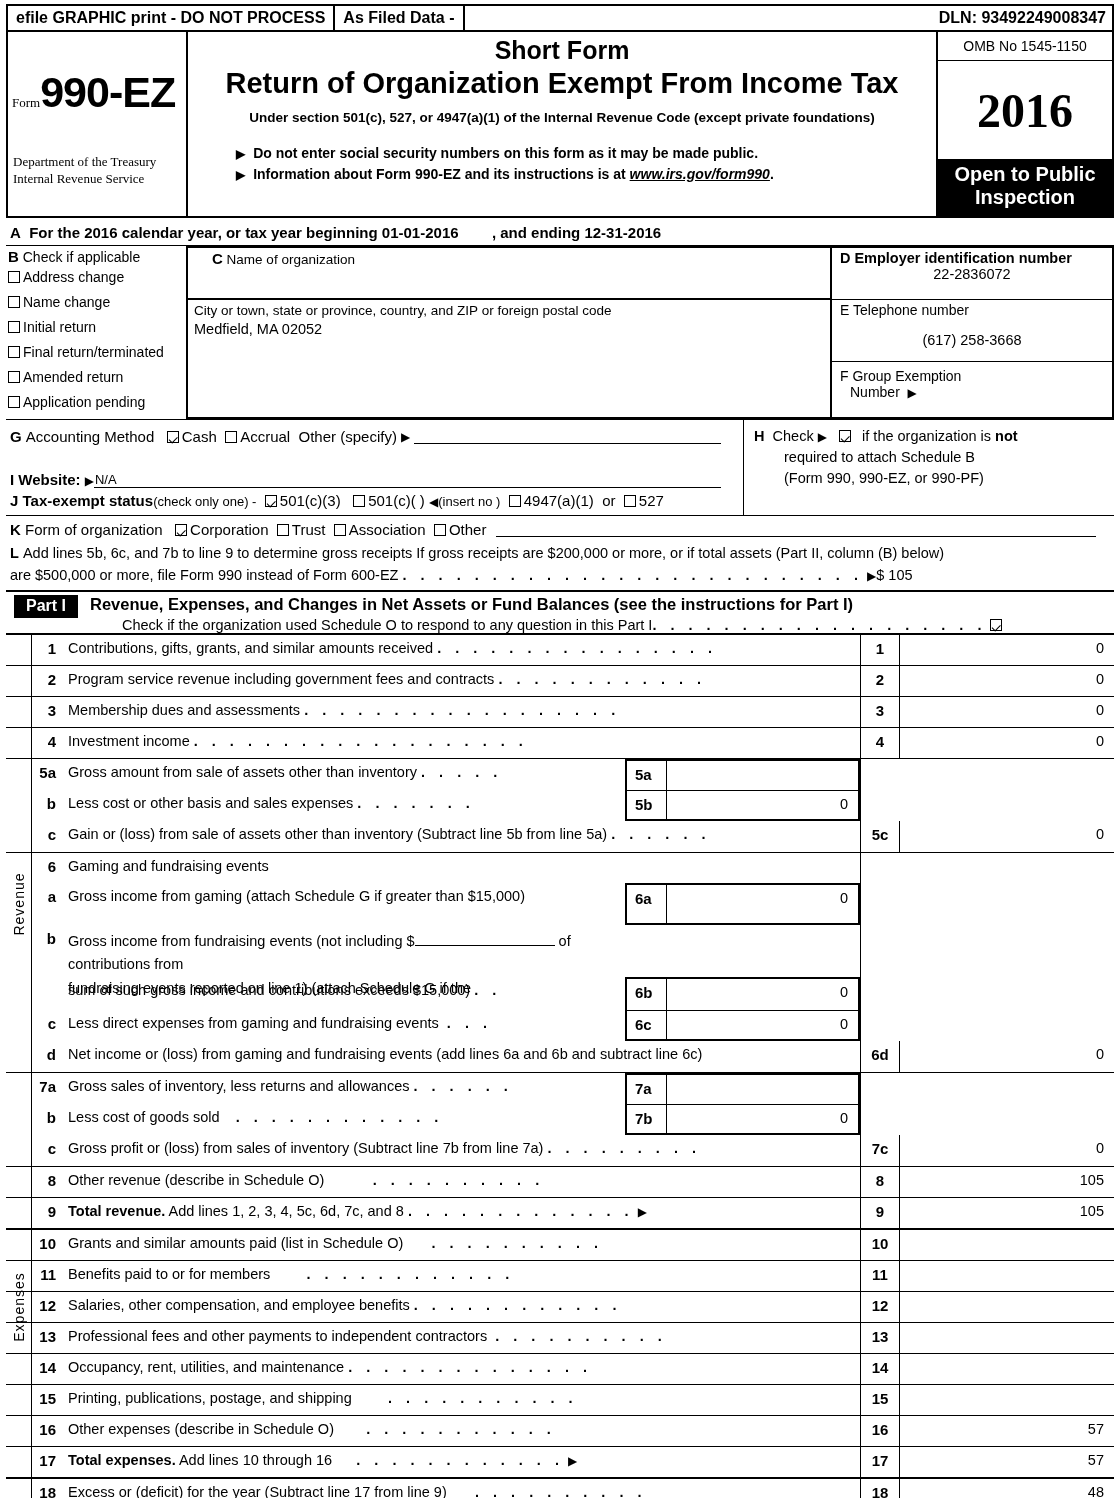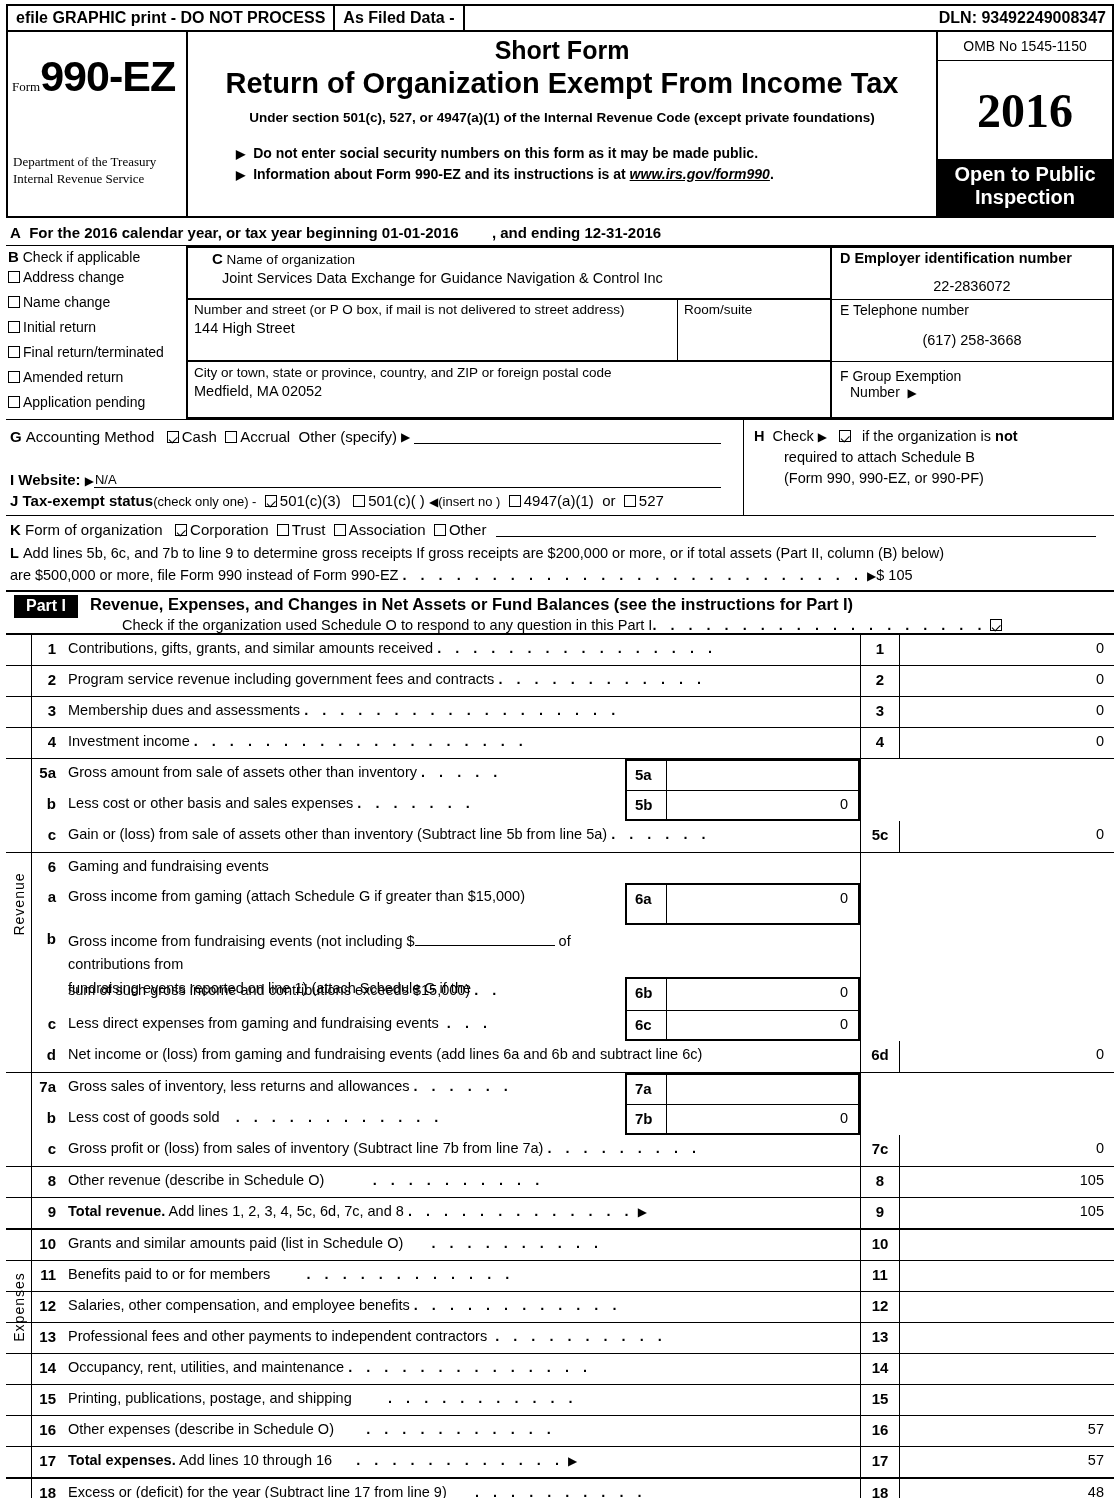--- a/index.html
+++ b/index.html
@@ -14,21 +14,21 @@
   
   .efile-bar{display:flex;height:28px;border:2px solid #000;box-sizing:border-box;}
   .efile-cell{display:flex;align-items:center;padding:0 8px;font-weight:bold;font-size:16px;white-space:nowrap;}
   .efile-c1{border-right:2px solid #000;}
   .efile-c2{border-right:2px solid #000;}
   .efile-c3{flex:1;justify-content:flex-end;padding-right:6px;}
 
   
   .masthead{display:flex;border:2px solid #000;border-top:none;box-sizing:border-box;height:186px;}
   .mh-left{width:180px;border-right:2px solid #000;box-sizing:border-box;position:relative;padding:6px 6px;}
-  .mh-formno{position:absolute;top:20px;left:4px;white-space:nowrap;}
+  .mh-formno{position:absolute;top:36px;left:4px;white-space:nowrap;}
   .mh-formno .lbl{font-size:13px;font-family:"Liberation Serif",serif;}
   .mh-formno .big{font-size:43px;font-weight:bold;letter-spacing:-1px;}
   .mh-dept{position:absolute;bottom:28px;left:5px;font-family:"Liberation Serif",serif;font-size:13px;line-height:1.35;}
   .mh-center{flex:1;box-sizing:border-box;padding:4px 10px 0 10px;text-align:center;border-right:2px solid #000;}
   .mh-short{font-size:25px;font-weight:bold;line-height:1.15;}
   .mh-title{font-size:29px;font-weight:bold;line-height:1.2;margin-top:1px;}
   .mh-under{font-size:13.5px;font-weight:bold;margin-top:9px;}
   .mh-bullets{margin-top:20px;font-size:14px;font-weight:bold;text-align:left;padding-left:38px;}
   .mh-bullets div{margin-bottom:5px;}
   .mh-bullets .ar{margin-right:4px;}
@@ -57,21 +57,21 @@
   .c-st-l{flex:1;border-right:1.5px solid #000;padding:2px 6px;box-sizing:border-box;}
   .c-st-r{width:152px;padding:2px 6px;box-sizing:border-box;font-size:13.5px;}
   .c-city{flex:1;padding:3px 6px;box-sizing:border-box;}
   .d-col{width:282px;box-sizing:border-box;border-top:2px solid #000;border-right:2px solid #000;border-bottom:2px solid #000;display:flex;flex-direction:column;margin-left:0;}
   .d-cell{padding:2px 8px 0 8px;box-sizing:border-box;}
   .d-ein{height:52px;border-bottom:1.5px solid #000;}
   .d-tel{height:62px;border-bottom:1.5px solid #000;}
   .d-grp{flex:1;}
   .d-lbl{font-size:14px;}
   .d-lbl b{font-size:14.5px;}
-  .d-val{font-size:14.5px;text-align:center;margin-top:12px;}
+  .d-val{font-size:14.5px;text-align:center;margin-top:0;}
 
   
   .gh{display:flex;border-top:1px solid #000;margin-top:0;}
   .g-col{flex:1;box-sizing:border-box;border-right:1.5px solid #000;padding:8px 4px 0 4px;}
   .g-row{font-size:15px;display:flex;align-items:center;white-space:nowrap;}
   .g-row .gline{flex:1;border-bottom:1.5px solid #000;height:14px;margin-left:4px;margin-right:18px;}
   .i-row{font-size:15px;display:flex;align-items:flex-end;margin-top:26px;}
   .i-row .ul{flex:1;border-bottom:1.5px solid #000;margin-right:18px;padding-left:1px;}
   .j-row{font-size:15px;margin-top:4px;padding-bottom:6px;white-space:nowrap;}
   .h-col{width:370px;box-sizing:border-box;padding:6px 6px 0 10px;font-size:14.5px;line-height:1.45;}
@@ -173,31 +173,20 @@
       <div class="b-item"><span class="ck"></span><span>Initial return</span></div>
       <div class="b-item"><span class="ck"></span><span>Final return/terminated</span></div>
       <div class="b-item"><span class="ck"></span><span>Amended return</span></div>
       <div class="b-item"><span class="ck"></span><span>Application pending</span></div>
     </div>
 
     <div class="cd-wrap">
       <div class="c-col">
         <div class="c-name">
           <div class="c-lbl"><b>C</b> <span>Name of organization</span></div>
-          <div class="c-val">Joint Services Data Exchange for Guidance Navigation &amp; Control Inc</div>
-        </div>
-        <div class="c-street">
-          <div class="c-st-l">
-            <div class="c-lbl">Number and street (or P  O  box, if mail is not delivered to street address)</div>
-            <div class="c-val" style="padding-left:0;">144 High Street</div>
-          </div>
-          <div class="c-st-r">
-            <div>Room/suite</div>
-            <div class="c-val" style="padding-left:0;"></div>
-          </div>
         </div>
         <div class="c-city">
           <div class="c-lbl">City or town, state or province, country, and ZIP or foreign postal code</div>
           <div class="c-val" style="padding-left:0;">Medfield, MA  02052</div>
         </div>
       </div>
 
       <div class="d-col">
         <div class="d-cell d-ein">
           <div class="d-lbl"><b>D</b> <b>Employer identification number</b></div>
@@ -256,21 +245,21 @@
     <div class="k-row">
       <b>K</b>&nbsp;<span>Form of organization</span>
       &nbsp;&nbsp;&nbsp;<span class="ck on"></span><span>Corporation</span>
       &nbsp;&nbsp;<span class="ck"></span><span>Trust</span>
       &nbsp;&nbsp;<span class="ck"></span><span>Association</span>
       &nbsp;&nbsp;<span class="ck"></span><span>Other</span>
       <span class="kline"></span>
     </div>
     <div class="l-row">
       <b>L</b>&nbsp;<span>Add lines 5b, 6c, and 7b to line 9 to determine gross receipts  If gross receipts are $200,000 or more, or if total assets (Part II, column (B) below)</span><br>
-      <span>are $500,000 or more, file Form 990 instead of Form 990-EZ</span>
+      <span>are $500,000 or more, file Form 990 instead of Form 600-EZ</span>
       <span class="leader">. . . . . . . . . . . . . . . . . . . . . . . . . .</span>
       <span class="ar">▶</span><span>$ 105</span>
     </div>
   </div>
 
   <div class="partbar">
     <div class="partbadge">Part I</div>
     <div>
       <span class="parttitle">Revenue, Expenses, and Changes in Net Assets or Fund Balances</span>
       <span class="parttitle sm">(see the instructions for Part I)</span>

